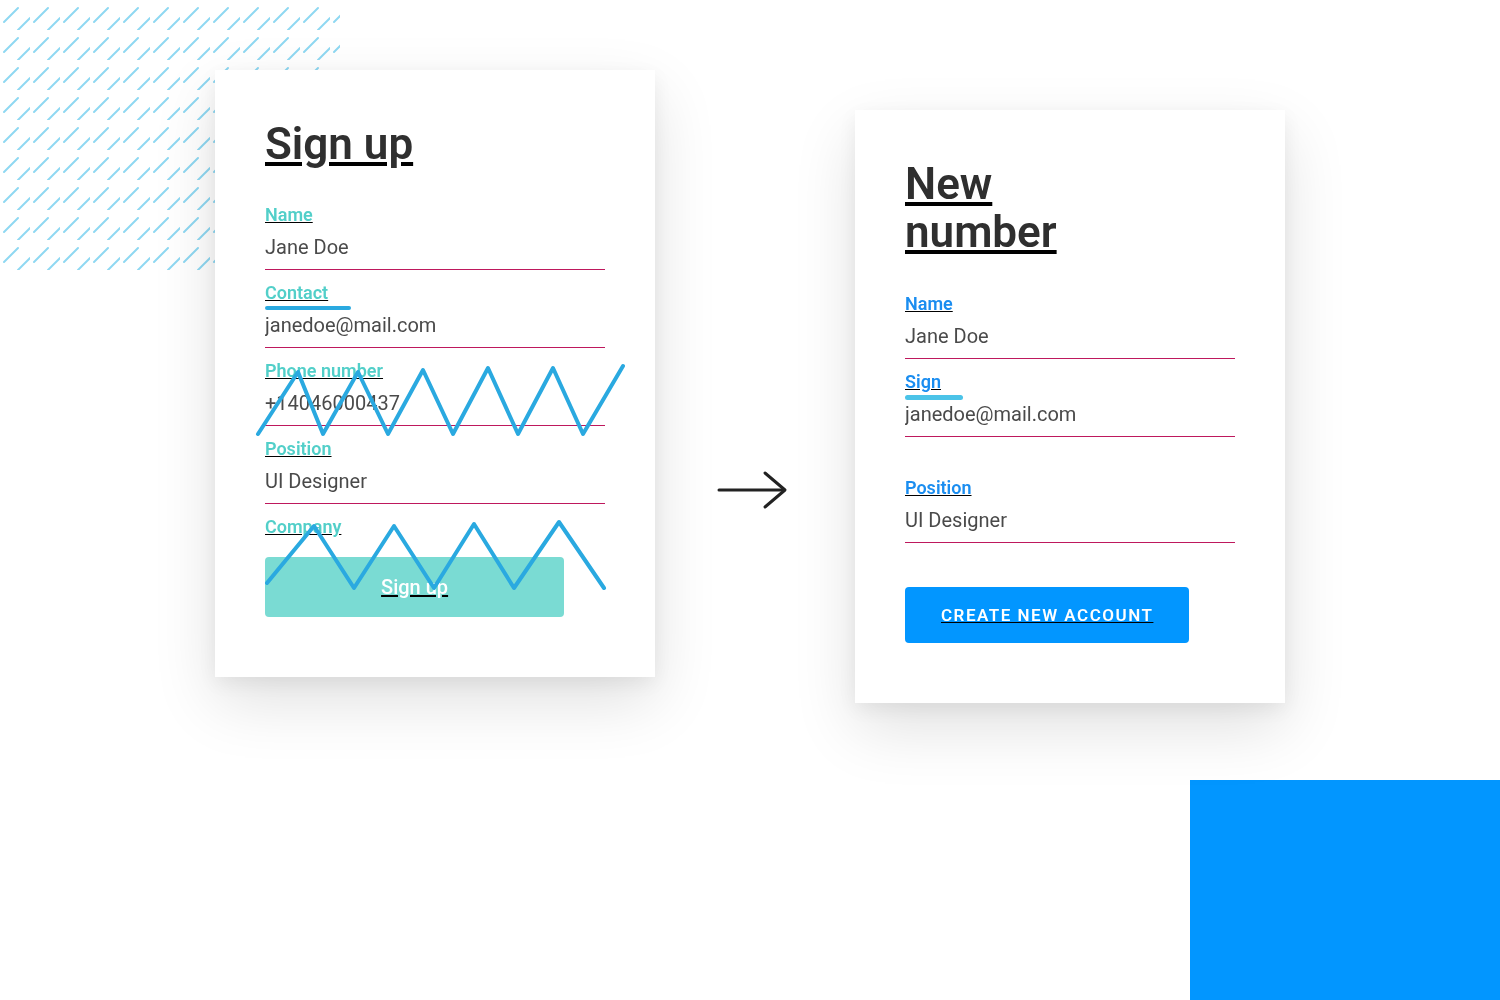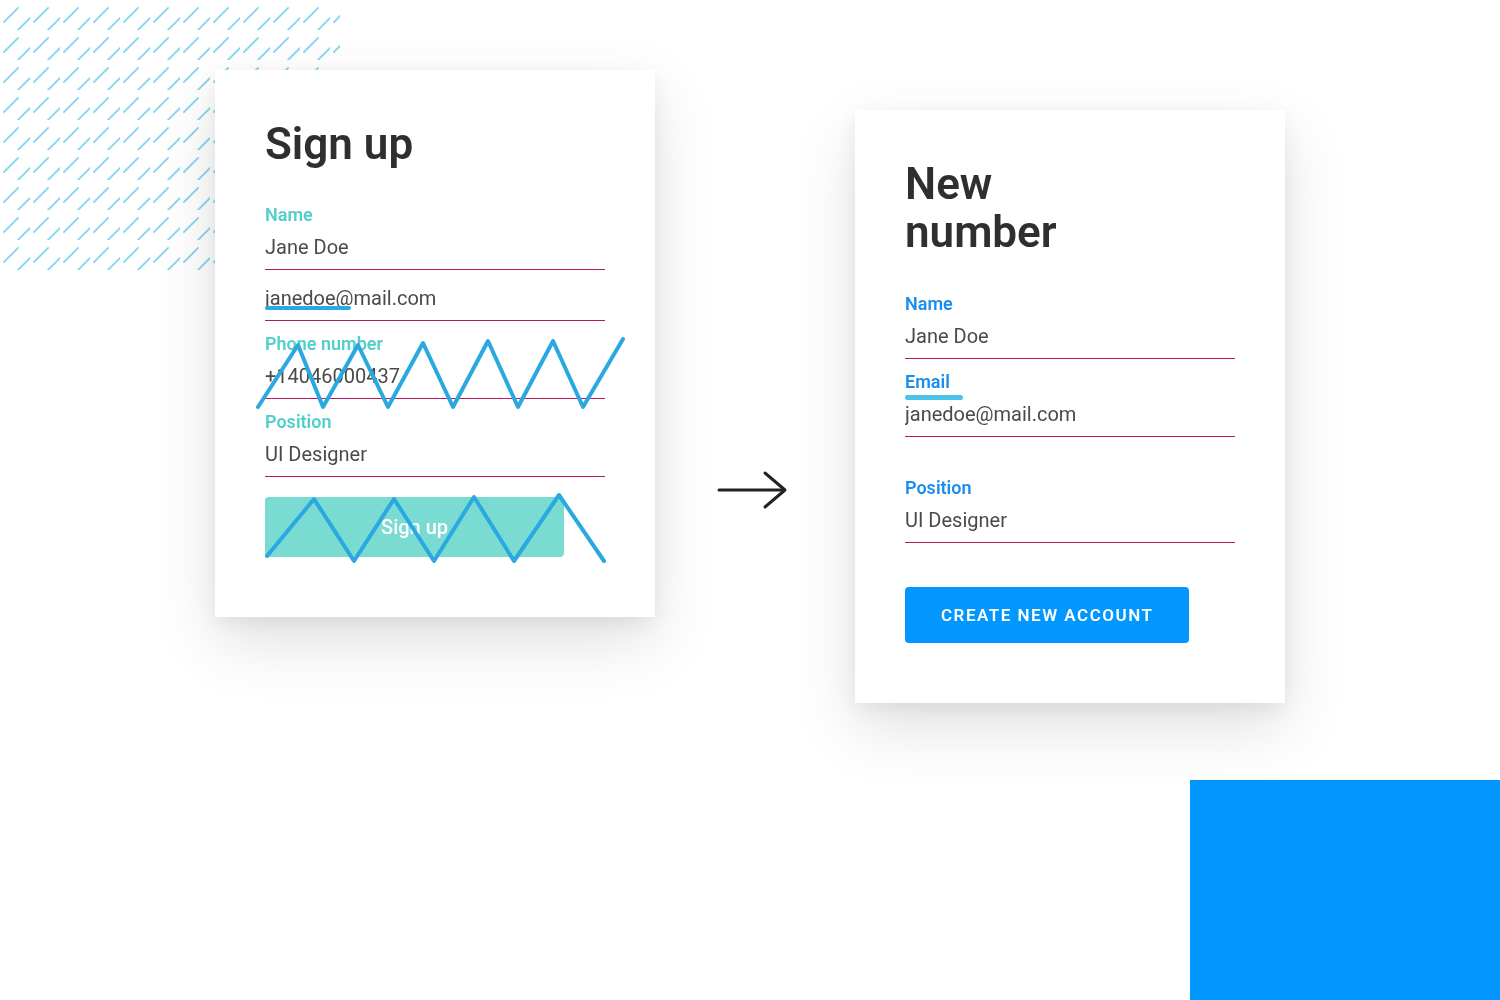--- a/index.html
+++ b/index.html
@@ -30,20 +30,21 @@
 
   .stage {
     position: absolute;
     top: 70px; left: 0;
     width: 100%;
     display: flex;
     align-items: flex-start;
     justify-content: center;
     gap: 60px;
     z-index: 2;
+    text-decoration: underline;
   }
 
   .card {
     background: #fff;
     width: 440px;
     padding: 50px 50px 60px 50px;
     box-shadow: 0 25px 60px rgba(0,0,0,0.12), 0 6px 18px rgba(0,0,0,0.06);
     position: relative;
   }
   .card.right { width: 430px; margin-top: 40px; }
@@ -144,38 +145,40 @@
 
   <div class="card left">
     <h1>Sign up</h1>
 
     <div class="field">
       <label>Name</label>
       <input type="text" value="Jane Doe" style="">
     </div>
 
     <div class="field" style="position:relative;">
+      <label>Contact</label>
       <div class="underline-scribble" style="left:0; top:24px; width:86px; background:#2aa9e0; height:4px; border-radius:2px;"></div>
       <input type="text" value="janedoe@mail.com" style="">
     </div>
 
     <div class="field" style="position:relative;">
       <label>Phone number</label>
       <input type="text" value="+14046000437" style="">
       <svg class="scribble" style="left:-12px; top:-6px; width:390px; height:100px;" viewBox="0 0 390 100">
         <path d="M5 80 L45 18 L70 80 L105 18 L135 80 L170 16 L200 80 L235 14 L265 80 L300 14 L330 80 L370 12" fill="none" stroke="#2aa9e0" stroke-width="4" stroke-linecap="round" stroke-linejoin="round"></path>
       </svg>
     </div>
 
     <div class="field">
       <label>Position</label>
       <input type="text" value="UI Designer" style="">
     </div>
 
     <div class="field" style="position:relative;">
+      <label>Company</label>
       <svg class="scribble" style="left:-6px; top:-8px; width:360px; height:100px;" viewBox="0 0 360 100">
         <path d="M8 75 L55 18 L95 80 L135 18 L175 80 L215 16 L255 80 L300 14 L345 80" fill="none" stroke="#2aa9e0" stroke-width="4" stroke-linecap="round" stroke-linejoin="round"></path>
       </svg>
     </div>
 
     <button class="btn btn-teal">Sign up</button>
   </div>
 
   <div class="arrow-wrap">
     <svg width="80" height="50" viewBox="0 0 80 50">
@@ -187,21 +190,21 @@
   <div class="card right">
     <h1 style="white-space:pre-line;">New
 number</h1>
 
     <div class="field">
       <label>Name</label>
       <input type="text" value="Jane Doe" style="">
     </div>
 
     <div class="field" style="position:relative; margin-bottom:40px;">
-      <label>Email</label>
+      <label>Sign</label>
       <div class="underline-scribble" style="left:0; top:24px; width:58px; background:#4bc3e8; height:5px; border-radius:3px;"></div>
       <input type="text" value="janedoe@mail.com" style="">
     </div>
 
     <div class="field">
       <label>Position</label>
       <input type="text" value="UI Designer" style="">
     </div>
 
     <button class="btn btn-blue">Create new account</button>

